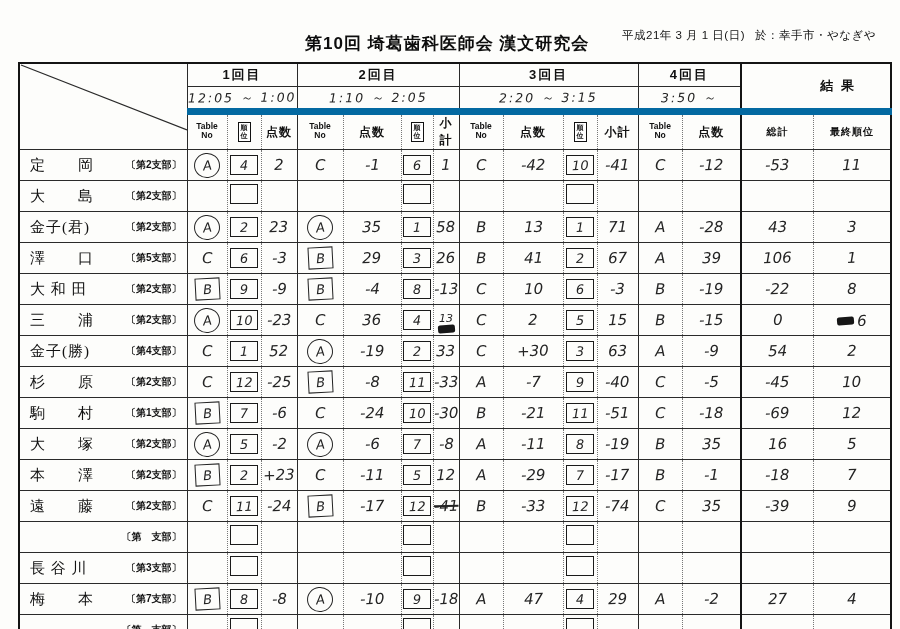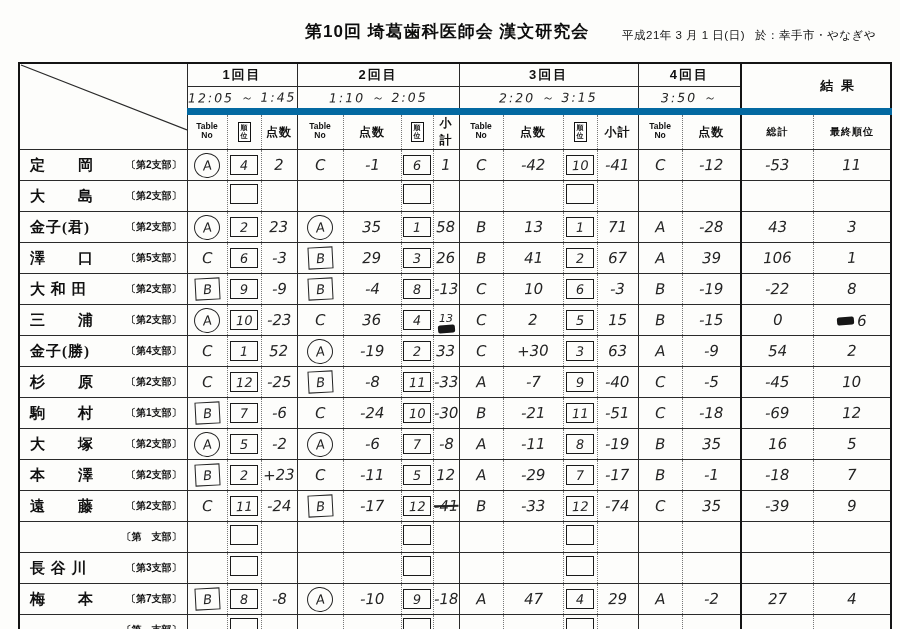--- a/index.html
+++ b/index.html
@@ -5,21 +5,21 @@
   html,body{margin:0;padding:0;}
   body{
     width:900px;height:629px;background:#ffffff;
     font-family:"Liberation Sans",sans-serif;color:#111;
     position:relative;overflow:hidden;
   }
   .sheet{position:absolute;inset:0;background:#fdfdfb;}
   
   .titlebar{position:absolute;top:20px;left:0;width:900px;height:30px;}
   .doc-title{
-    position:absolute;left:305px;top:0;margin:0;
+    position:absolute;left:305px;top:12px;margin:0;
     font-size:17px;font-weight:bold;letter-spacing:1px;color:#0d0d0d;text-align:right;
   }
   .dateline{
     position:absolute;left:622px;top:8px;font-size:11.5px;font-weight:normal;
     color:#151515;letter-spacing:0.5px;white-space:nowrap;
   }
   .dateline span{margin-right:10px;}
   
   table.score{
     position:absolute;left:18px;top:62px;width:872px;
@@ -40,21 +40,21 @@
   .lbl-lg{font-size:10px;font-weight:bold;letter-spacing:1px;}
   .rchip{
     display:inline-block;border:1.2px solid #111;font-size:7px;line-height:1.1;
     padding:1px;width:9px;word-break:break-all;font-weight:bold;background:#fff;
   }
   
   .namehead{position:relative;}
   .namehead svg{position:absolute;inset:0;}
   
   .namecell{display:flex;justify-content:space-between;align-items:center;padding:0 5px 0 10px;}
-  .pname{font-family:"Liberation Serif",serif;font-size:15px;font-weight:bold;white-space:pre;letter-spacing:1px;}
+  .pname{font-family:"Liberation Serif",serif;font-size:15px;font-weight:normal;white-space:pre;letter-spacing:1px;}
   .pbranch{font-size:10px;font-weight:bold;white-space:pre;letter-spacing:0;}
   
   .hw{
     font-family:"DejaVu Sans",sans-serif;font-style:italic;color:#242424;
     font-size:15px;display:inline-block;transform:rotate(-1.5deg);white-space:nowrap;
   }
   .hw-time{font-size:12.5px;letter-spacing:2px;transform:rotate(-0.5deg);}
   .hw-sm{font-size:13px;}
   .rbox{
     display:inline-flex;align-items:center;justify-content:center;
@@ -113,21 +113,21 @@
             <line x1="1" y1="1" x2="167" y2="66" stroke="#2a2a2a" stroke-width="1.2"></line>
           </svg>
         </td>
         <th colspan="3" class="bl-s">1回目</th>
         <th colspan="4" class="bl-s">2回目</th>
         <th colspan="4" class="bl-s">3回目</th>
         <th colspan="2" class="bl-s">4回目</th>
         <th colspan="2" rowspan="2" class="bl-t result-head">結 果</th>
       </tr>
       <tr class="h2">
-        <td colspan="3" class="bl-s"><span class="hw hw-time">12:05 ～ 1:45</span></td>
+        <td colspan="3" class="bl-s"><span class="hw hw-time">12:05 ～ 1:00</span></td>
         <td colspan="4" class="bl-s"><span class="hw hw-time">1:10 ～ 2:05</span></td>
         <td colspan="4" class="bl-s"><span class="hw hw-time">2:20 ～ 3:15</span></td>
         <td colspan="2" class="bl-s"><span class="hw hw-time">3:50 ～</span></td>
       </tr>
       <tr class="h3">
         <th class="bl-s"><span class="tno">Table No</span></th>
         <th class="bl-d"><span class="rchip">順位</span></th>
         <th class="bl-d lbl">点数</th>
         <th class="bl-s"><span class="tno">Table No</span></th>
         <th class="bl-d lbl">点数</th>

